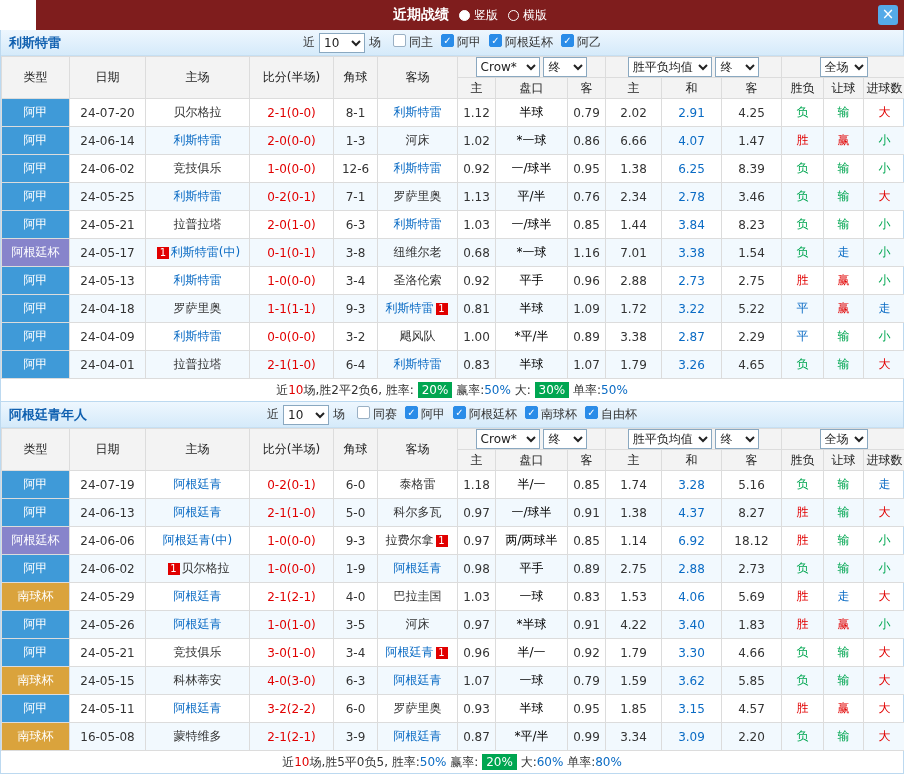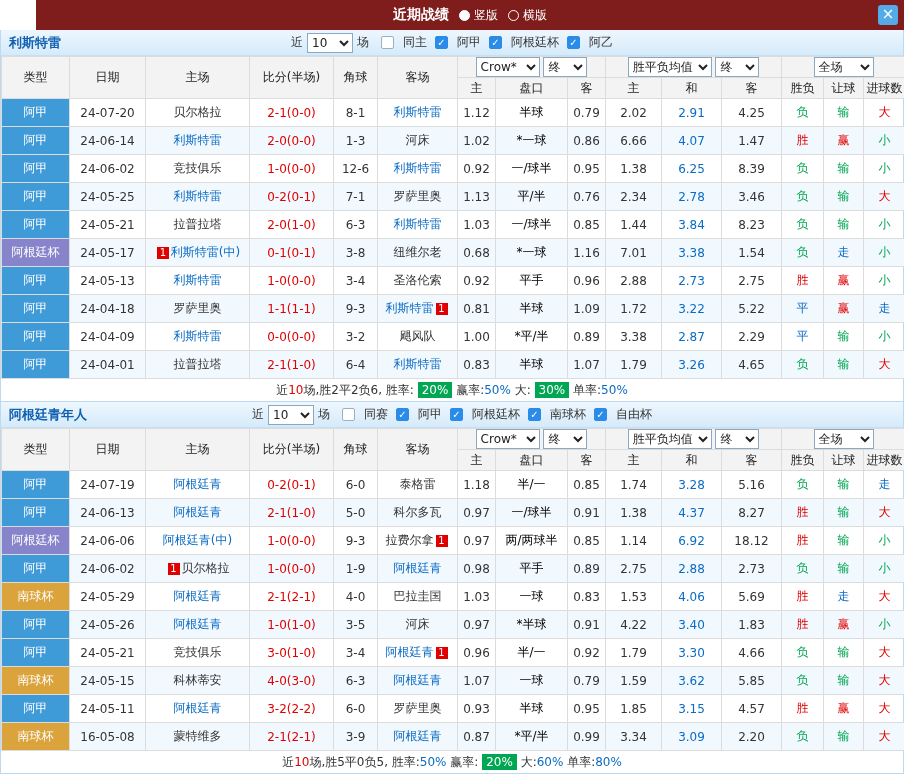--- a/index.html
+++ b/index.html
@@ -35,23 +35,23 @@
   .controls {
     position:absolute; left:50%; transform:translateX(-50%);
     display:flex; align-items:center; gap:4px; white-space:nowrap;
   }
   .sel { height:20px; font-size:12px; border:1px solid #8aa8c0; background:#fff; color:#222;
          font-family:"DejaVu Sans","Liberation Sans",sans-serif; }
   .sel-games { width:46px; }
   .sel-co { width:64px; }
   .sel-stage { width:44px; }
   .sel-avg { width:84px; }
-  .sel-scope { width:60px; }
+  .sel-scope { width:48px; }
   .filters { display:inline-flex; align-items:center; }
-  .filter { display:inline-flex; align-items:center; gap:9px; margin-left:8px; cursor:pointer; }
+  .filter { display:inline-flex; gap:3px; margin-left:8px; cursor:pointer; }
   .cb {
     width:13px; height:13px; border:1px solid #9ab0c4; border-radius:2px; background:#fff;
     display:inline-flex; align-items:center; justify-content:center;
     font-size:10px; color:#fff; line-height:1;
   }
   .cb.on { background:#2a8ce8; border-color:#2a8ce8; }
   
   .grid { width:100%; border-collapse:collapse; table-layout:fixed; }
   .grid th, .grid td {
     border:1px solid #dcdcdc; text-align:center; padding:0 1px;

